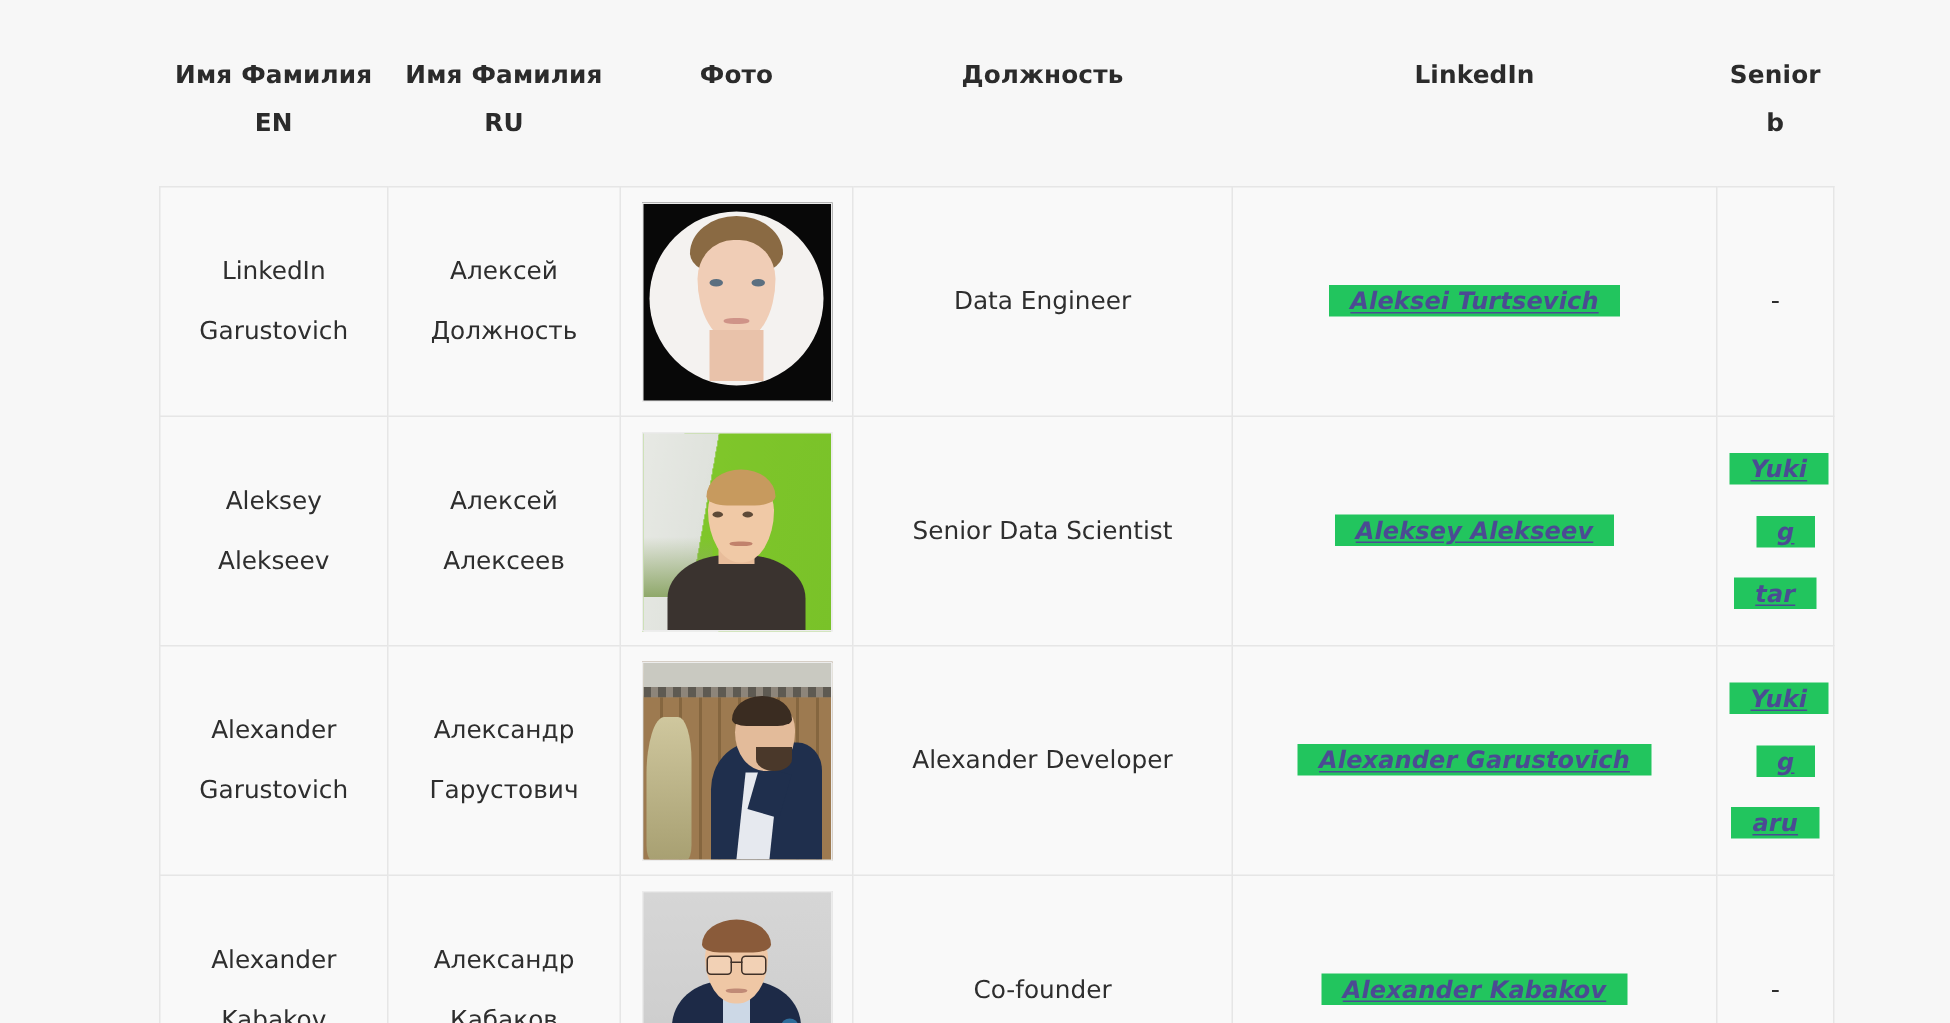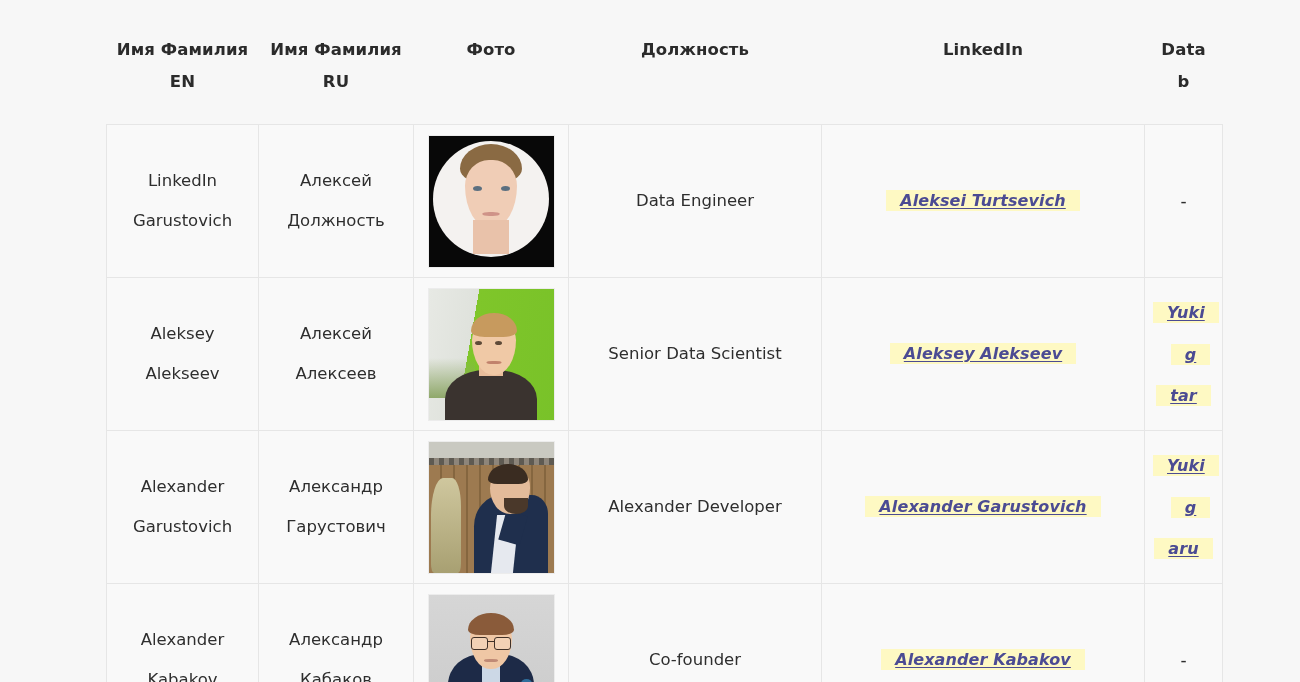--- a/index.html
+++ b/index.html
@@ -86,21 +86,21 @@
   .name-line { display: block; }
 
   
   a.hl {
     display: inline;
     font-style: italic;
     font-weight: 600;
     text-decoration: underline;
     text-underline-offset: 2px;
     color: #4b4b93;
-    background: #fef9c3;
+    background: #22c55e;
     box-decoration-break: clone;
     -webkit-box-decoration-break: clone;
     padding: 1px 14px;
     font-size: 16px;
     letter-spacing: 0.1px;
   }
   td.cell-gh a.hl {
     line-height: 2.6;
   }
 
@@ -406,21 +406,21 @@
           <th>
             <span class="hdr-line">Фото</span>
           </th>
           <th>
             <span class="hdr-line">Должность</span>
           </th>
           <th>
             <span class="hdr-line">LinkedIn</span>
           </th>
           <th>
-            <span class="hdr-line">Data</span>
+            <span class="hdr-line">Senior</span>
             <span class="hdr-line">b</span>
           </th>
         </tr>
       </thead>
 
       <tbody>
 
         <tr>
           <td class="cell-name-en">
             <span class="name-line">LinkedIn</span>

